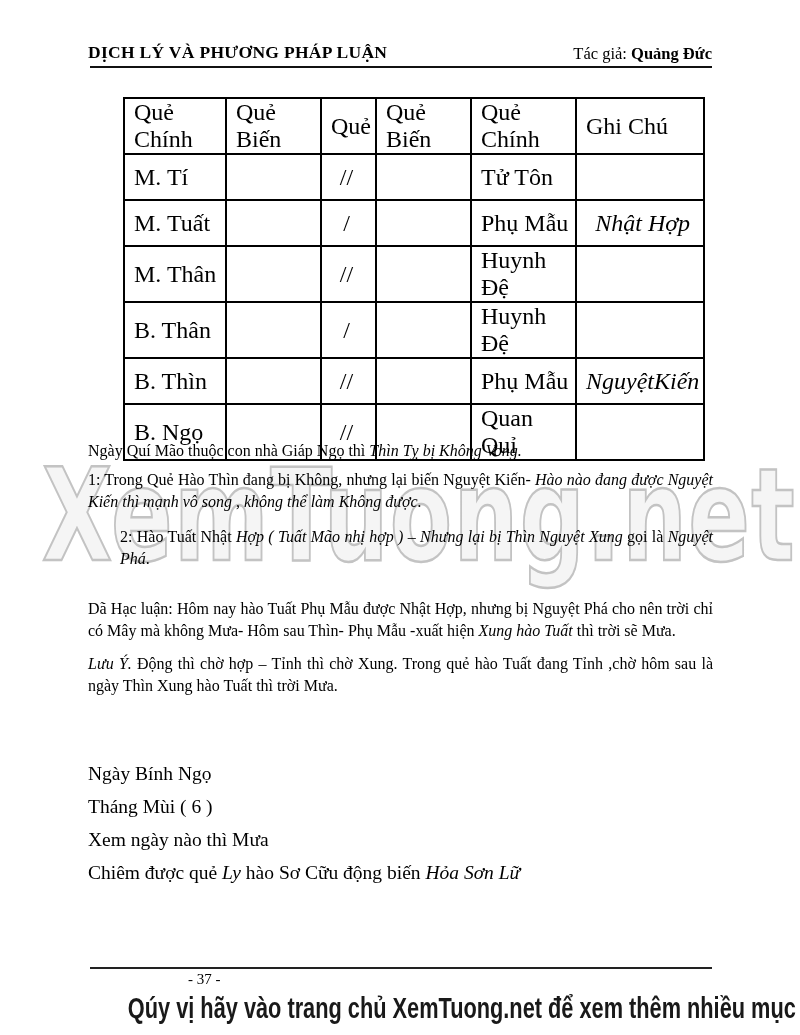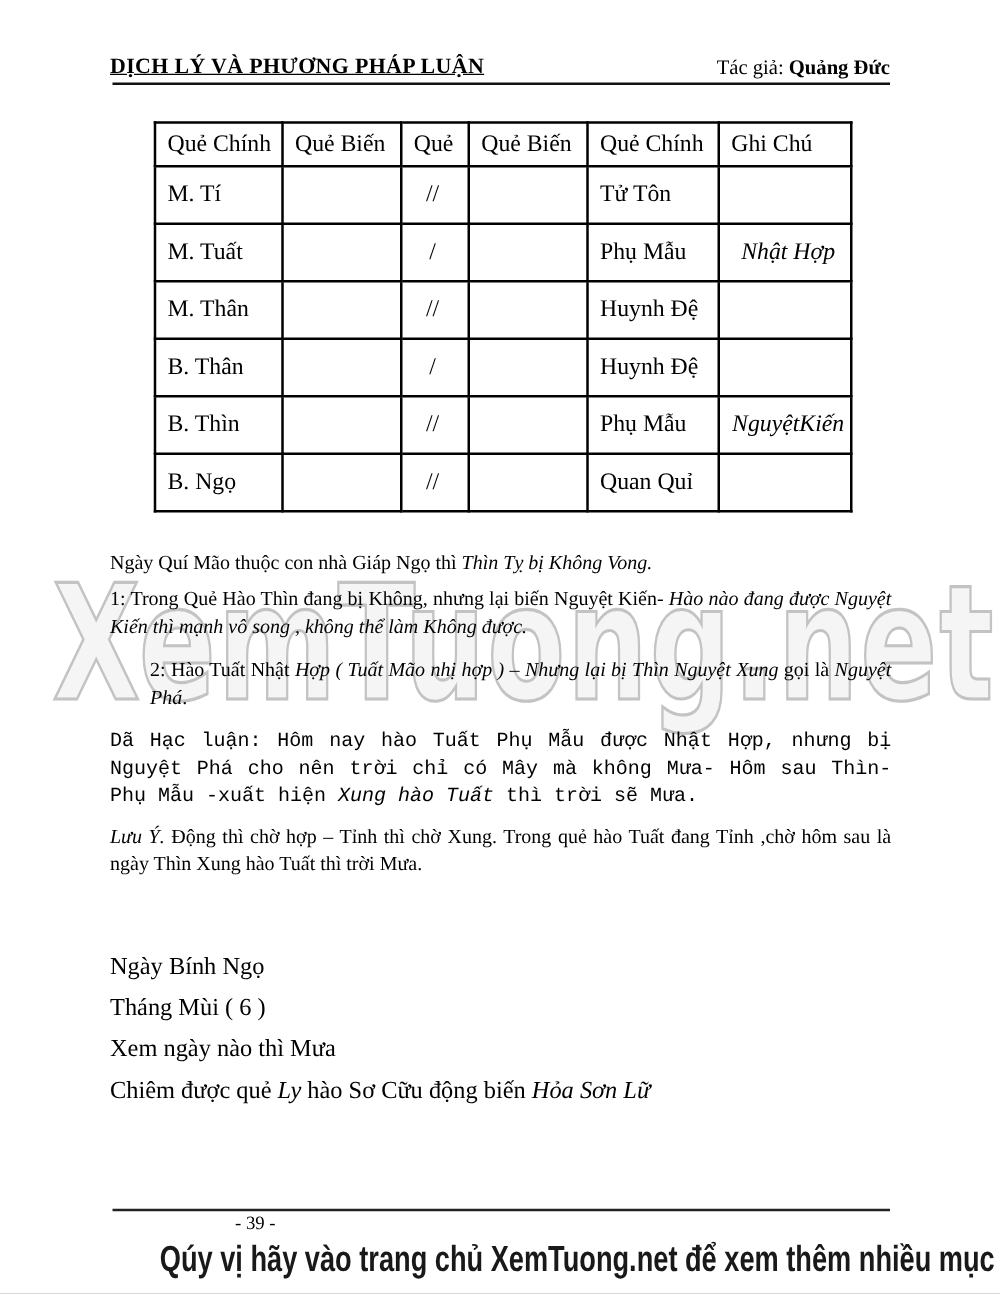--- a/index.html
+++ b/index.html
@@ -10,21 +10,20 @@
     background:#ffffff;
     overflow:hidden;
     font-family:"Liberation Serif", serif;
     color:#000;
     margin:0 auto;
   }
   
   .hdr-title{
     position:absolute;left:88px;top:42px;
     font-size:17.5px;font-weight:700;
-    text-decoration:underline;
     letter-spacing:.3px;
     z-index:2;
   }
   .hdr-author{
     position:absolute;right:88px;top:44px;
     font-size:16.5px;z-index:2;
   }
   .hdr-author .bold{font-weight:700;margin-top:38px;}
   .hdr-rule{
     position:absolute;left:90px;top:66px;width:622px;height:2px;
@@ -45,21 +44,21 @@
     white-space:nowrap;
     z-index:1;
     user-select:none;
   }
   
   table.main{
     position:absolute;left:123px;top:97px;
     border-collapse:collapse;
     table-layout:fixed;
     z-index:2;
-    font-size:19px;
+    font-size:24px;
   }
   table.main td{
     border:2px solid #000;
     padding:0 4px 0 9px;
     vertical-align:middle;
     height:44px;
     overflow:hidden;
   }
   table.main tr.head td{height:33px;}
   table.main td.c{text-align:center;padding-left:0;}
@@ -67,21 +66,21 @@
   
   .bodytext{
     position:absolute;left:88px;top:440px;width:625px;
     font-size:16px;line-height:22px;
     text-align:justify;
     z-index:2;
   }
   .bodytext p{margin:0;}
   .bodytext p.sp7{margin-top:7px;}
   .bodytext p.sp13{margin-top:13px;margin-left:32px;}
-  .bodytext p.sp12{margin-top:12px;font-family:Liberation Mono, monospace;}
+  .bodytext p.sp12{margin-top:28px;}
   .bodytext p.sp11{margin-top:11px;}
   .it{font-style:italic;}
   .bi{font-style:italic;font-weight:400;}
   
   .example{
     position:absolute;left:88px;top:757px;width:630px;
     font-size:19.5px;line-height:33px;
     z-index:2;
   }
   .example div{white-space:nowrap;}
@@ -198,16 +197,16 @@
   </div>
 
   <div class="example">
     <div>Ngày Bính Ngọ</div>
     <div>Tháng Mùi ( 6 )</div>
     <div>Xem ngày nào thì Mưa</div>
     <div><span>Chiêm được quẻ </span><span class="it">Ly</span><span> hào Sơ Cữu động biến </span><span class="it">Hỏa Sơn Lữ</span></div>
   </div>
 
   <div class="ftr-rule"></div>
-  <div class="ftr-page">- 39 -</div>
+  <div class="ftr-page">- 37 -</div>
   <div class="ftr-banner"><span>Qúy vị hãy vào trang chủ XemTuong.net để xem thêm nhiều mục hay khác</span></div>
 
 </div>
 
 </body></html>

